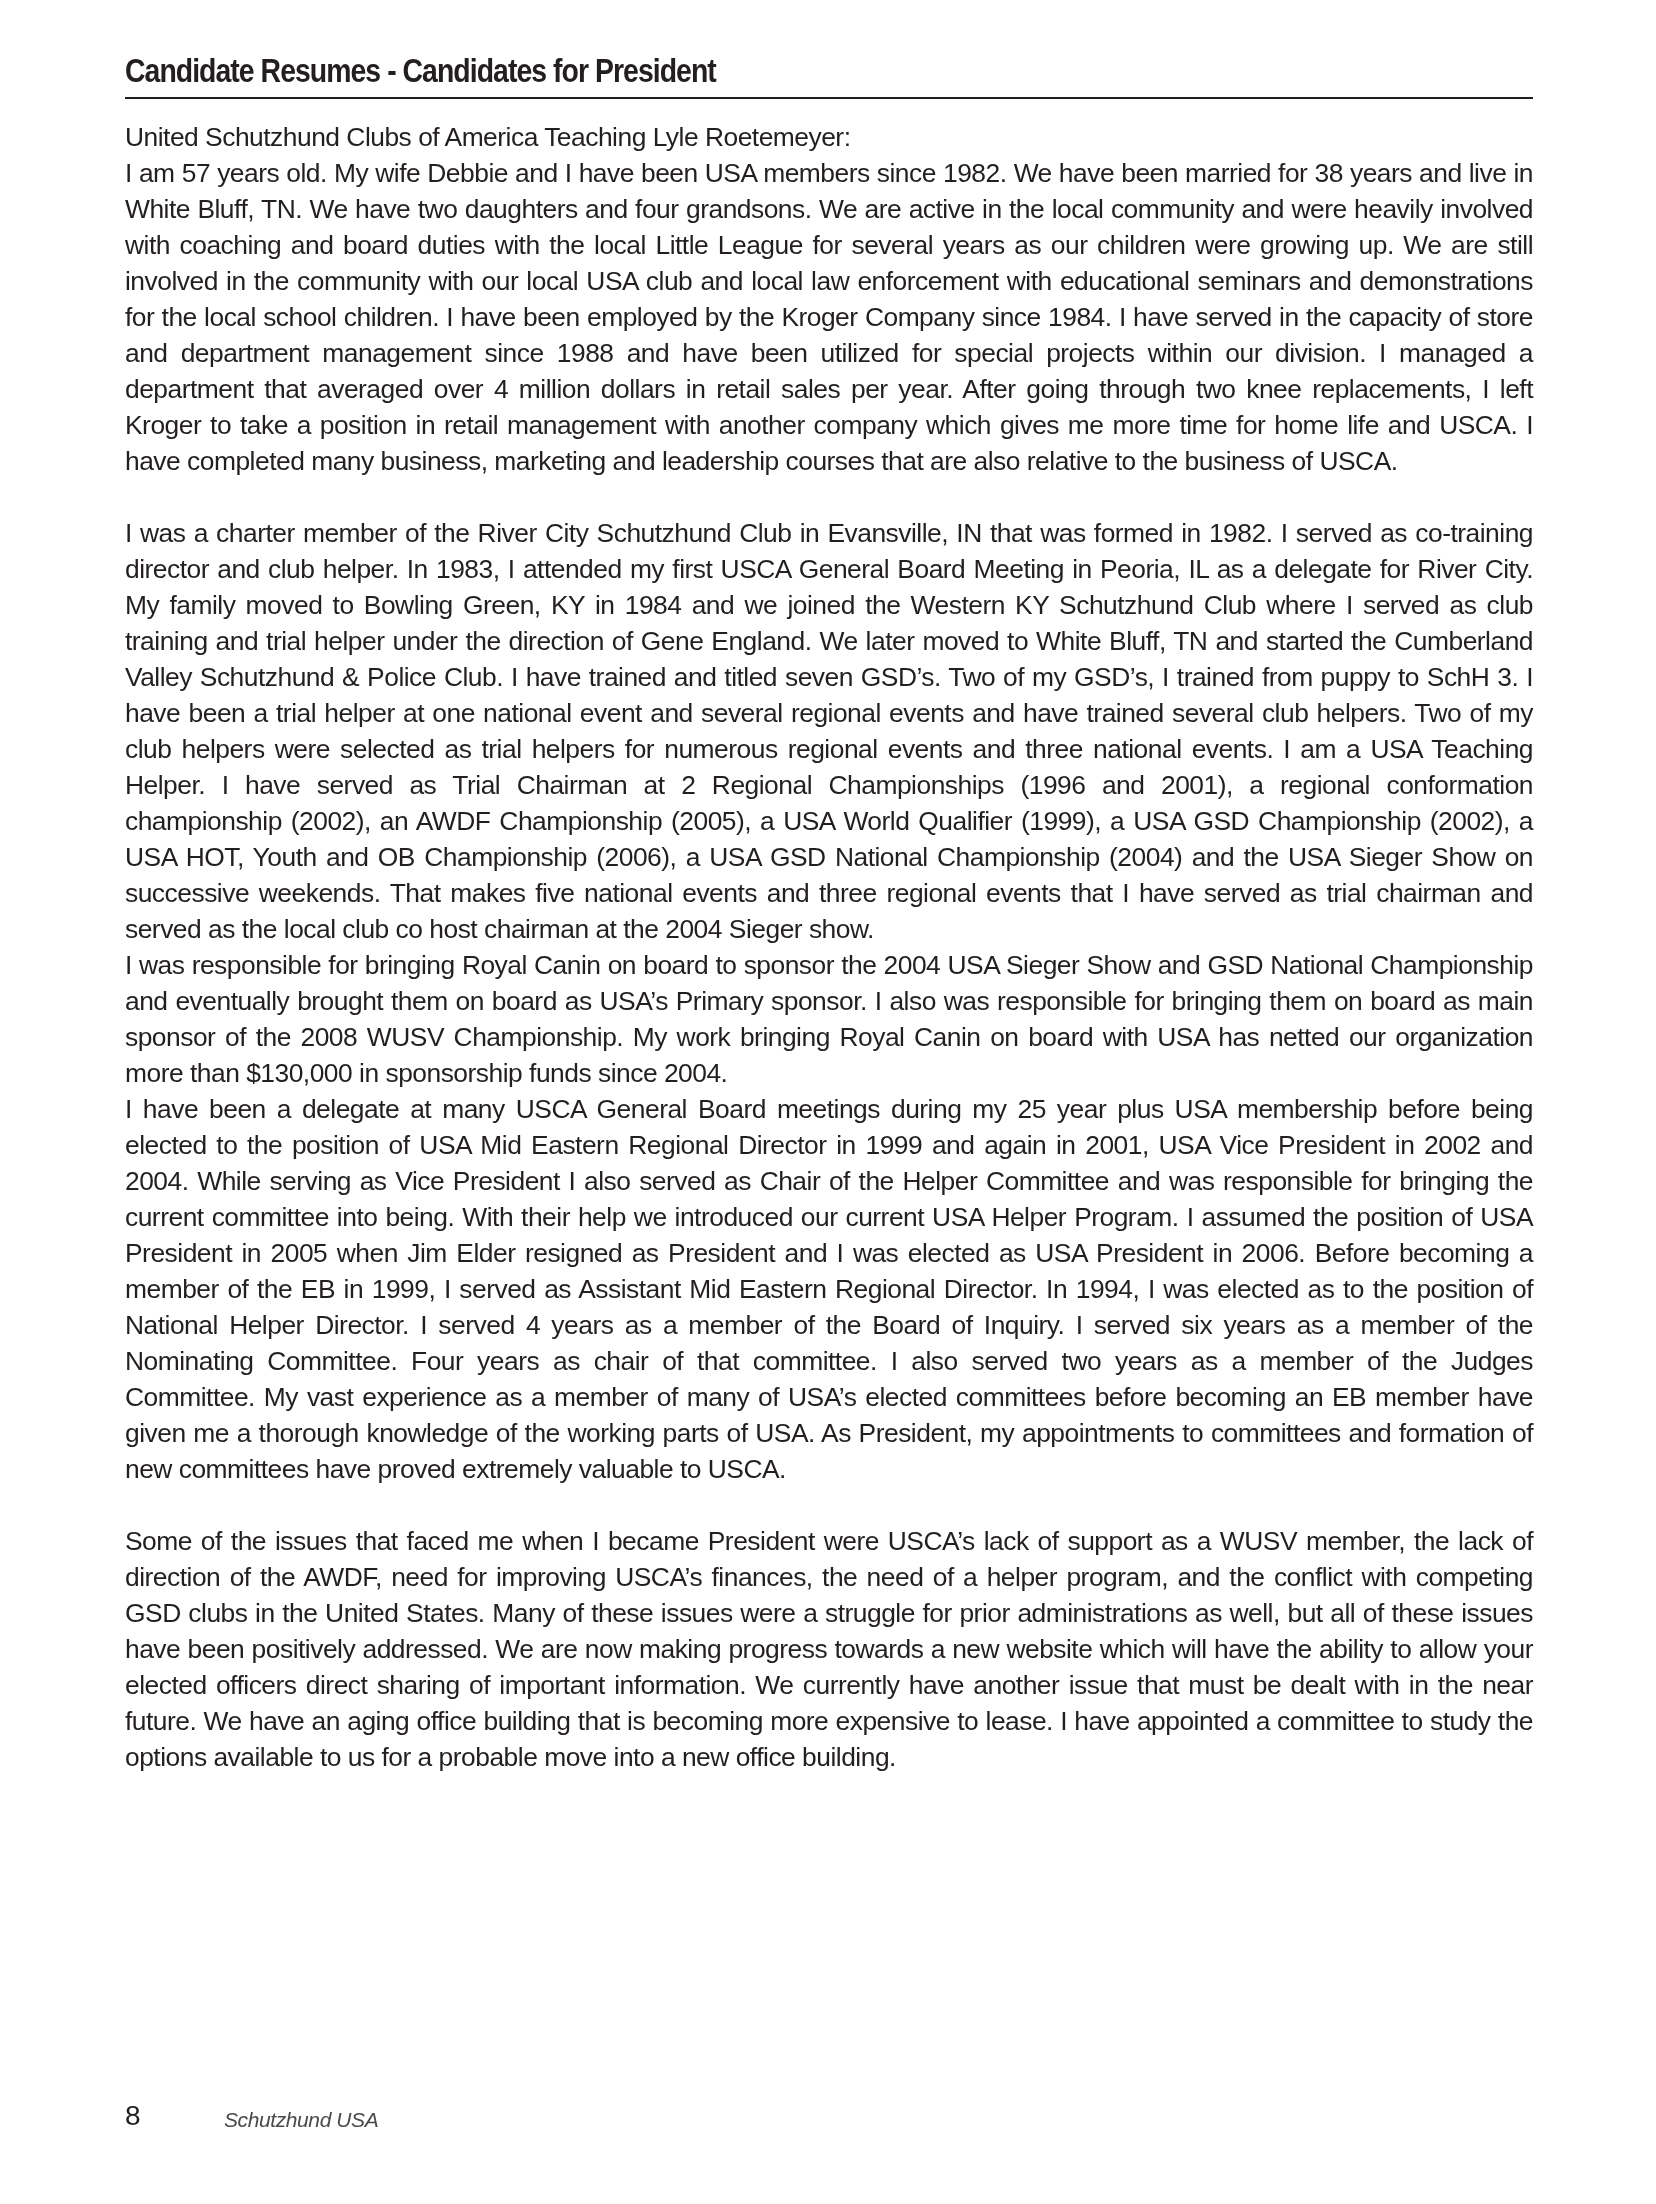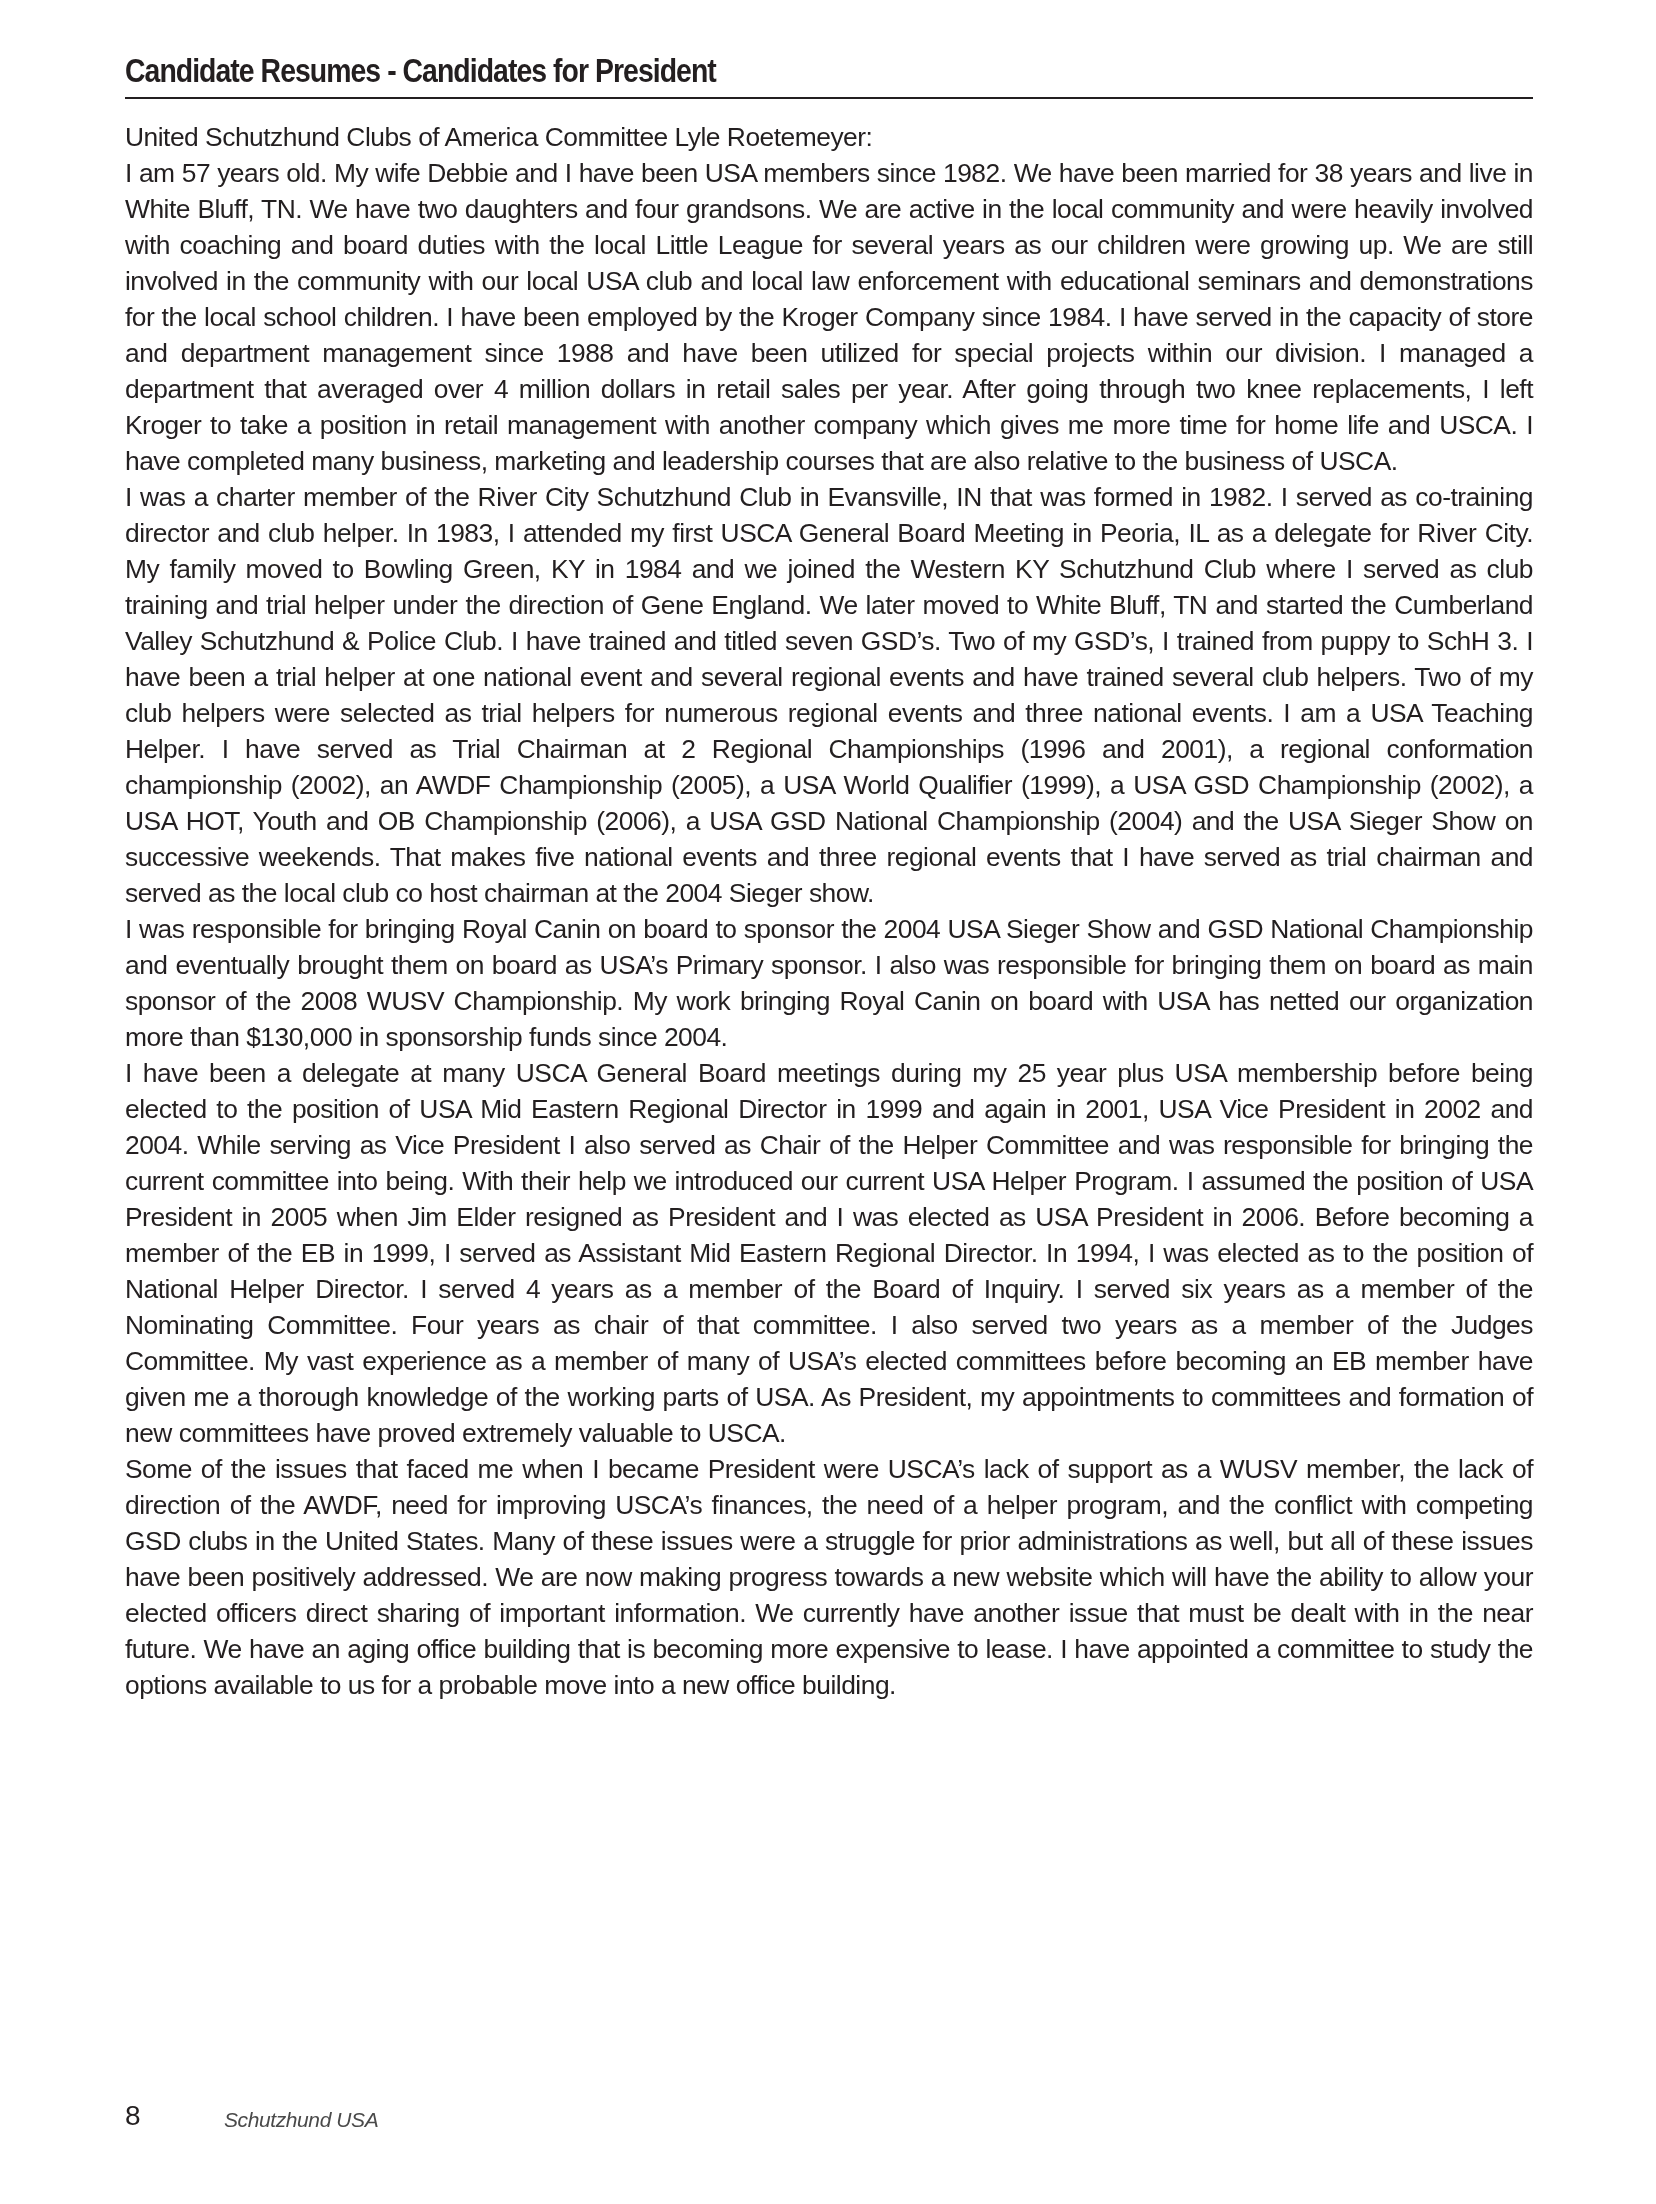--- a/index.html
+++ b/index.html
@@ -19,41 +19,41 @@
     height: 2.7px; background: #231f20; margin-top: 3.6px; width: 1408px;
   }
   .body-text {
     margin-top: 19.7px;
     font-family: "Liberation Sans", sans-serif;
     font-size: 26.4px; line-height: 36px; letter-spacing: -0.5px;
     text-align: justify; text-align-last: left;
     color: #231f20;
   }
   .body-text p { margin: 0; }
-  .body-text p.gap { }
+  .body-text p.gap { margin-top: 36px; }
   .intro-line { text-align: left; }
   .footer {
     position: absolute; left: 125px; top: 2100px; height: 36px;
     font-family: "Liberation Sans", sans-serif; color: #231f20;
   }
   .page-number { position: absolute; left: 0; top: 0; font-size: 28px; white-space: nowrap; }
   .publication-name {
     position: absolute; left: 99px; top: 8px; font-size: 21px; font-style: italic;
     color: #4a4a4a; white-space: nowrap; letter-spacing: -0.4px;
   }
 </style>
 </head>
 <body>
 
 <div class="page">
   <h1 class="page-title">Candidate Resumes - Candidates for President</h1>
   <div class="title-rule"></div>
 
   <div class="body-text">
-    <p class="intro-line">United Schutzhund Clubs of America Committee Lyle Roetemeyer:</p>
+    <p class="intro-line">United Schutzhund Clubs of America Teaching Lyle Roetemeyer:</p>
     <p>I am 57 years old. My wife Debbie and I have been USA members since 1982. We have been married for 38 years and live in White Bluff, TN. We have two daughters and four grandsons. We are active in the local community and were heavily involved with coaching and board duties with the local Little League for several years as our children were growing up. We are still involved in the community with our local USA club and local law enforcement with educational seminars and demonstrations for the local school children. I have been employed by the Kroger Company since 1984. I have served in the capacity of store and department management since 1988 and have been utilized for special projects within our division. I managed a department that averaged over 4 million dollars in retail sales per year. After going through two knee replacements, I left Kroger to take a position in retail management with another company which gives me more time for home life and USCA. I have completed many business, marketing and leadership courses that are also relative to the business of USCA.</p>
     <p class="gap">I was a charter member of the River City Schutzhund Club in Evansville, IN that was formed in 1982. I served as co-training director and club helper. In 1983, I attended my first USCA General Board Meeting in Peoria, IL as a delegate for River City. My family moved to Bowling Green, KY in 1984 and we joined the Western KY Schutzhund Club where I served as club training and trial helper under the direction of Gene England. We later moved to White Bluff, TN and started the Cumberland Valley Schutzhund &amp; Police Club. I have trained and titled seven GSD’s. Two of my GSD’s, I trained from puppy to SchH 3. I have been a trial helper at one national event and several regional events and have trained several club helpers. Two of my club helpers were selected as trial helpers for numerous regional events and three national events. I am a USA Teaching Helper. I have served as Trial Chairman at 2 Regional Championships (1996 and 2001), a regional conformation championship (2002), an AWDF Championship (2005), a USA World Qualifier (1999), a USA GSD Championship (2002), a USA HOT, Youth and OB Championship (2006), a USA GSD National Championship (2004) and the USA Sieger Show on successive weekends. That makes five national events and three regional events that I have served as trial chairman and served as the local club co host chairman at the 2004 Sieger show.</p>
     <p>I was responsible for bringing Royal Canin on board to sponsor the 2004 USA Sieger Show and GSD National Championship and eventually brought them on board as USA’s Primary sponsor. I also was responsible for bringing them on board as main sponsor of the 2008 WUSV Championship. My work bringing Royal Canin on board with USA has netted our organization more than $130,000 in sponsorship funds since 2004.</p>
     <p>I have been a delegate at many USCA General Board meetings during my 25 year plus USA membership before being elected to the position of USA Mid Eastern Regional Director in 1999 and again in 2001, USA Vice President in 2002 and 2004. While serving as Vice President I also served as Chair of the Helper Committee and was responsible for bringing the current committee into being. With their help we introduced our current USA Helper Program. I assumed the position of USA President in 2005 when Jim Elder resigned as President and I was elected as USA President in 2006. Before becoming a member of the EB in 1999, I served as Assistant Mid Eastern Regional Director. In 1994, I was elected as to the position of National Helper Director. I served 4 years as a member of the Board of Inquiry. I served six years as a member of the Nominating Committee. Four years as chair of that committee. I also served two years as a member of the Judges Committee. My vast experience as a member of many of USA’s elected committees before becoming an EB member have given me a thorough knowledge of the working parts of USA. As President, my appointments to committees and formation of new committees have proved extremely valuable to USCA.</p>
     <p class="gap">Some of the issues that faced me when I became President were USCA’s lack of support as a WUSV member, the lack of direction of the AWDF, need for improving USCA’s finances, the need of a helper program, and the conflict with competing GSD clubs in the United States. Many of these issues were a struggle for prior administrations as well, but all of these issues have been positively addressed. We are now making progress towards a new website which will have the ability to allow your elected officers direct sharing of important information. We currently have another issue that must be dealt with in the near future. We have an aging office building that is becoming more expensive to lease. I have appointed a committee to study the options available to us for a probable move into a new office building.</p>
   </div>
 </div>
 
 <div class="footer">
   <span class="page-number">8</span>

